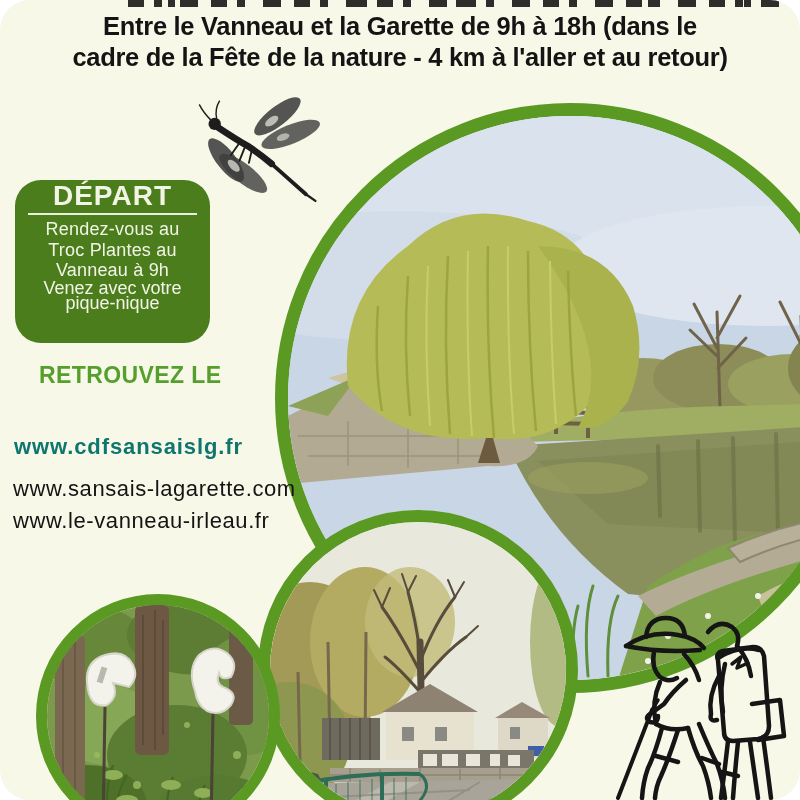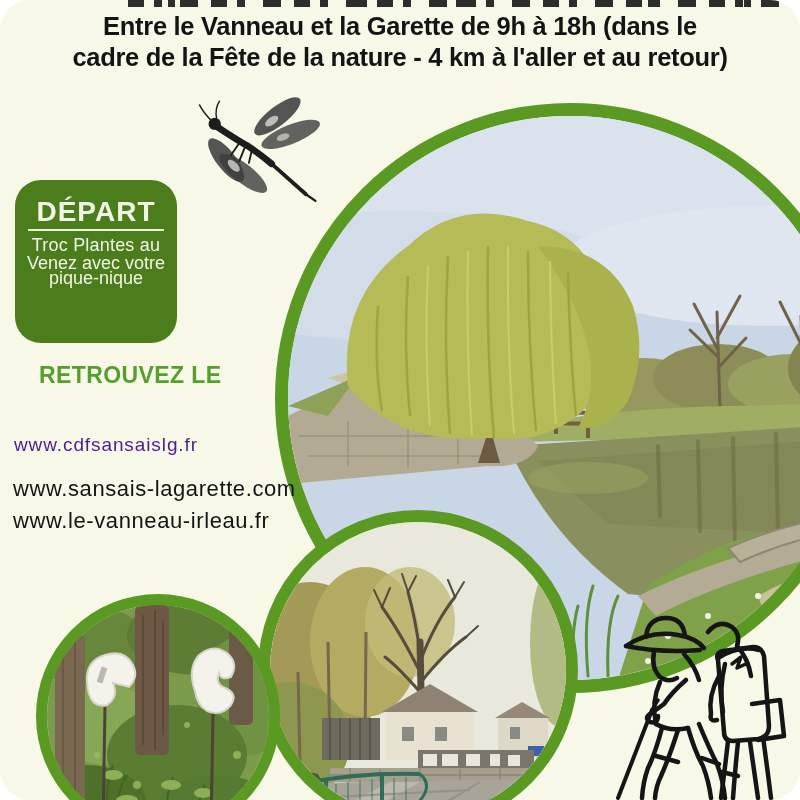--- a/index.html
+++ b/index.html
@@ -29,36 +29,36 @@
 
   
   .photo-circle { position:absolute; border-radius:50%; overflow:hidden; border:13px solid #5a9a23; background:#dfe6d2; }
   .photo-circle svg { display:block; width:100%; height:100%; }
   .circle-large  { left:275px; top:103px; width:590px; height:590px; z-index:1; }
   .circle-medium { left:258px; top:510px; width:320px; height:320px; z-index:2; border-width:12px; }
   .circle-small  { left:36px;  top:594px; width:244px; height:244px; z-index:3; border-width:11px; }
 
   
   .depart-box {
-    position:absolute; left:15px; top:180px; width:162px; height:163px;
+    position:absolute; left:15px; top:180px; width:195px; height:163px;
     background:#4c7d1d; border-radius:26px; color:#f2f5e6;
-    text-align:center; z-index:4; padding-top:16px;
+    text-align:center; z-index:4; padding-top:0;
   }
   .depart-heading { font-size:28px; font-weight:bold; letter-spacing:1px; line-height:32px; }
   .depart-divider { height:2px; background:#eaf0da; margin:1px 13px 4px 13px; }
   .depart-line { font-size:18px; line-height:20.5px; letter-spacing:.2px; }
   .depart-note { font-size:18px; line-height:15px; }
 
   .program-heading {
     position:absolute; left:14px; top:359px; z-index:4;
     color:#55a02c; font-weight:bold; font-size:23px; line-height:33px; letter-spacing:.4px;margin-left:25px;
   }
   .url-primary {
     position:absolute; left:14px; top:434px; z-index:4;
-    color:#4c1d95; font-weight:normal; font-size:19px; letter-spacing:.9px;
+    color:#0f766e; font-weight:bold; font-size:22px; letter-spacing:.9px;
   }
   .url-link {
     position:absolute; left:13px; z-index:4; color:#141414;
     font-size:22px; letter-spacing:.6px;
     text-underline-offset:4px; text-decoration-thickness:1.5px;
   }
   .url-link-1 { top:476px; }
   .url-link-2 { top:508px; }
 
   .dragonfly { position:absolute; left:190px; top:90px; width:152px; height:122px; z-index:2; }
@@ -278,21 +278,23 @@
       <path d="M40 78 Q38 56 58 50 Q78 44 86 60 Q92 72 82 82 L66 78 Q72 92 60 100 Q42 104 40 78 Z" fill="#f3f3ec" stroke="#d5d5c9" stroke-width="2"></path>
       <rect x="52" y="62" width="6" height="16" fill="#b9b9ad" transform="rotate(18 55 70)"></rect>
       <path d="M166 108 L164 222" stroke="#4a4336" stroke-width="3"></path>
       <path d="M148 86 Q140 64 152 50 Q166 38 180 48 Q192 58 184 72 Q174 76 172 68 Q168 78 176 82 Q192 88 184 100 Q174 112 160 106 Q150 100 148 86 Z" fill="#f3f3ec" stroke="#d5d5c9" stroke-width="2"></path>
     </svg>
   </div>
 
   <div class="depart-box">
     <div class="depart-heading">DÉPART</div>
     <div class="depart-divider"></div>
+    <div class="depart-line">Rendez-vous au</div>
     <div class="depart-line">Troc Plantes au</div>
+    <div class="depart-line">Vanneau à 9h</div>
     <div class="depart-note">Venez avec votre</div>
     <div class="depart-note">pique-nique</div>
   </div>
 
   <div class="program-heading">
     <div>RETROUVEZ LE</div>
   </div>
 
   <div class="url-primary">www.cdfsansaislg.fr</div>
   <a class="url-link url-link-1">www.sansais-lagarette.com</a>

